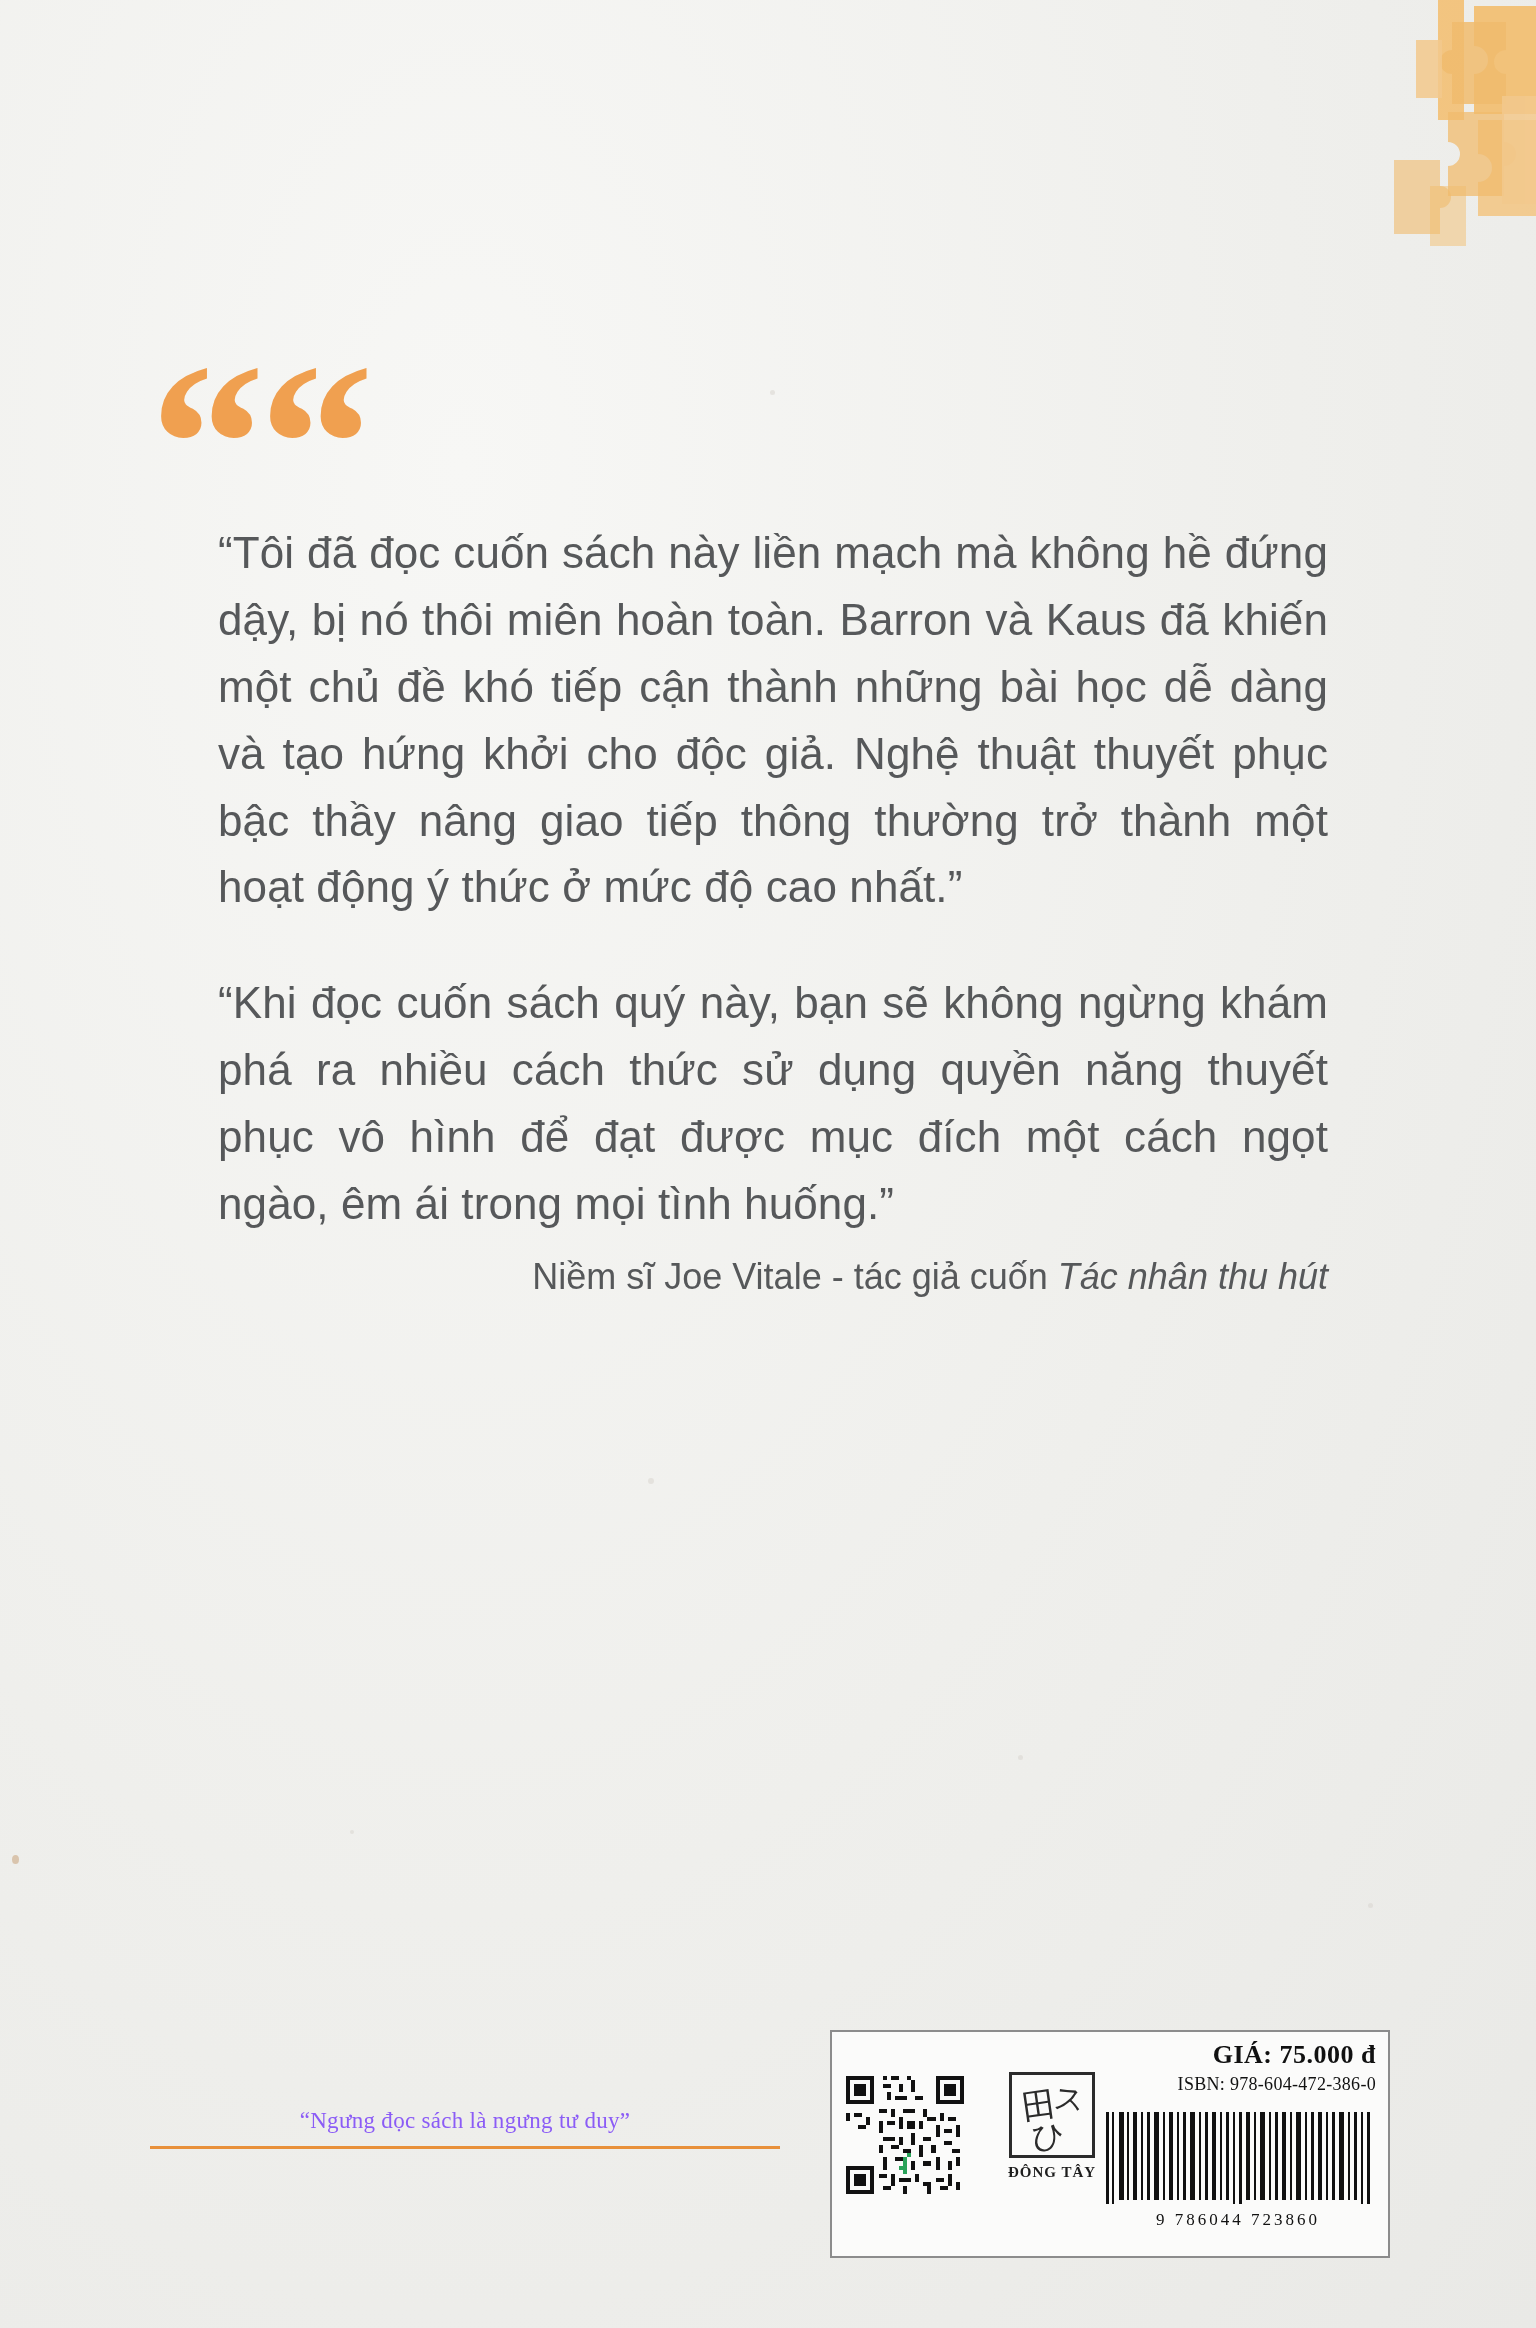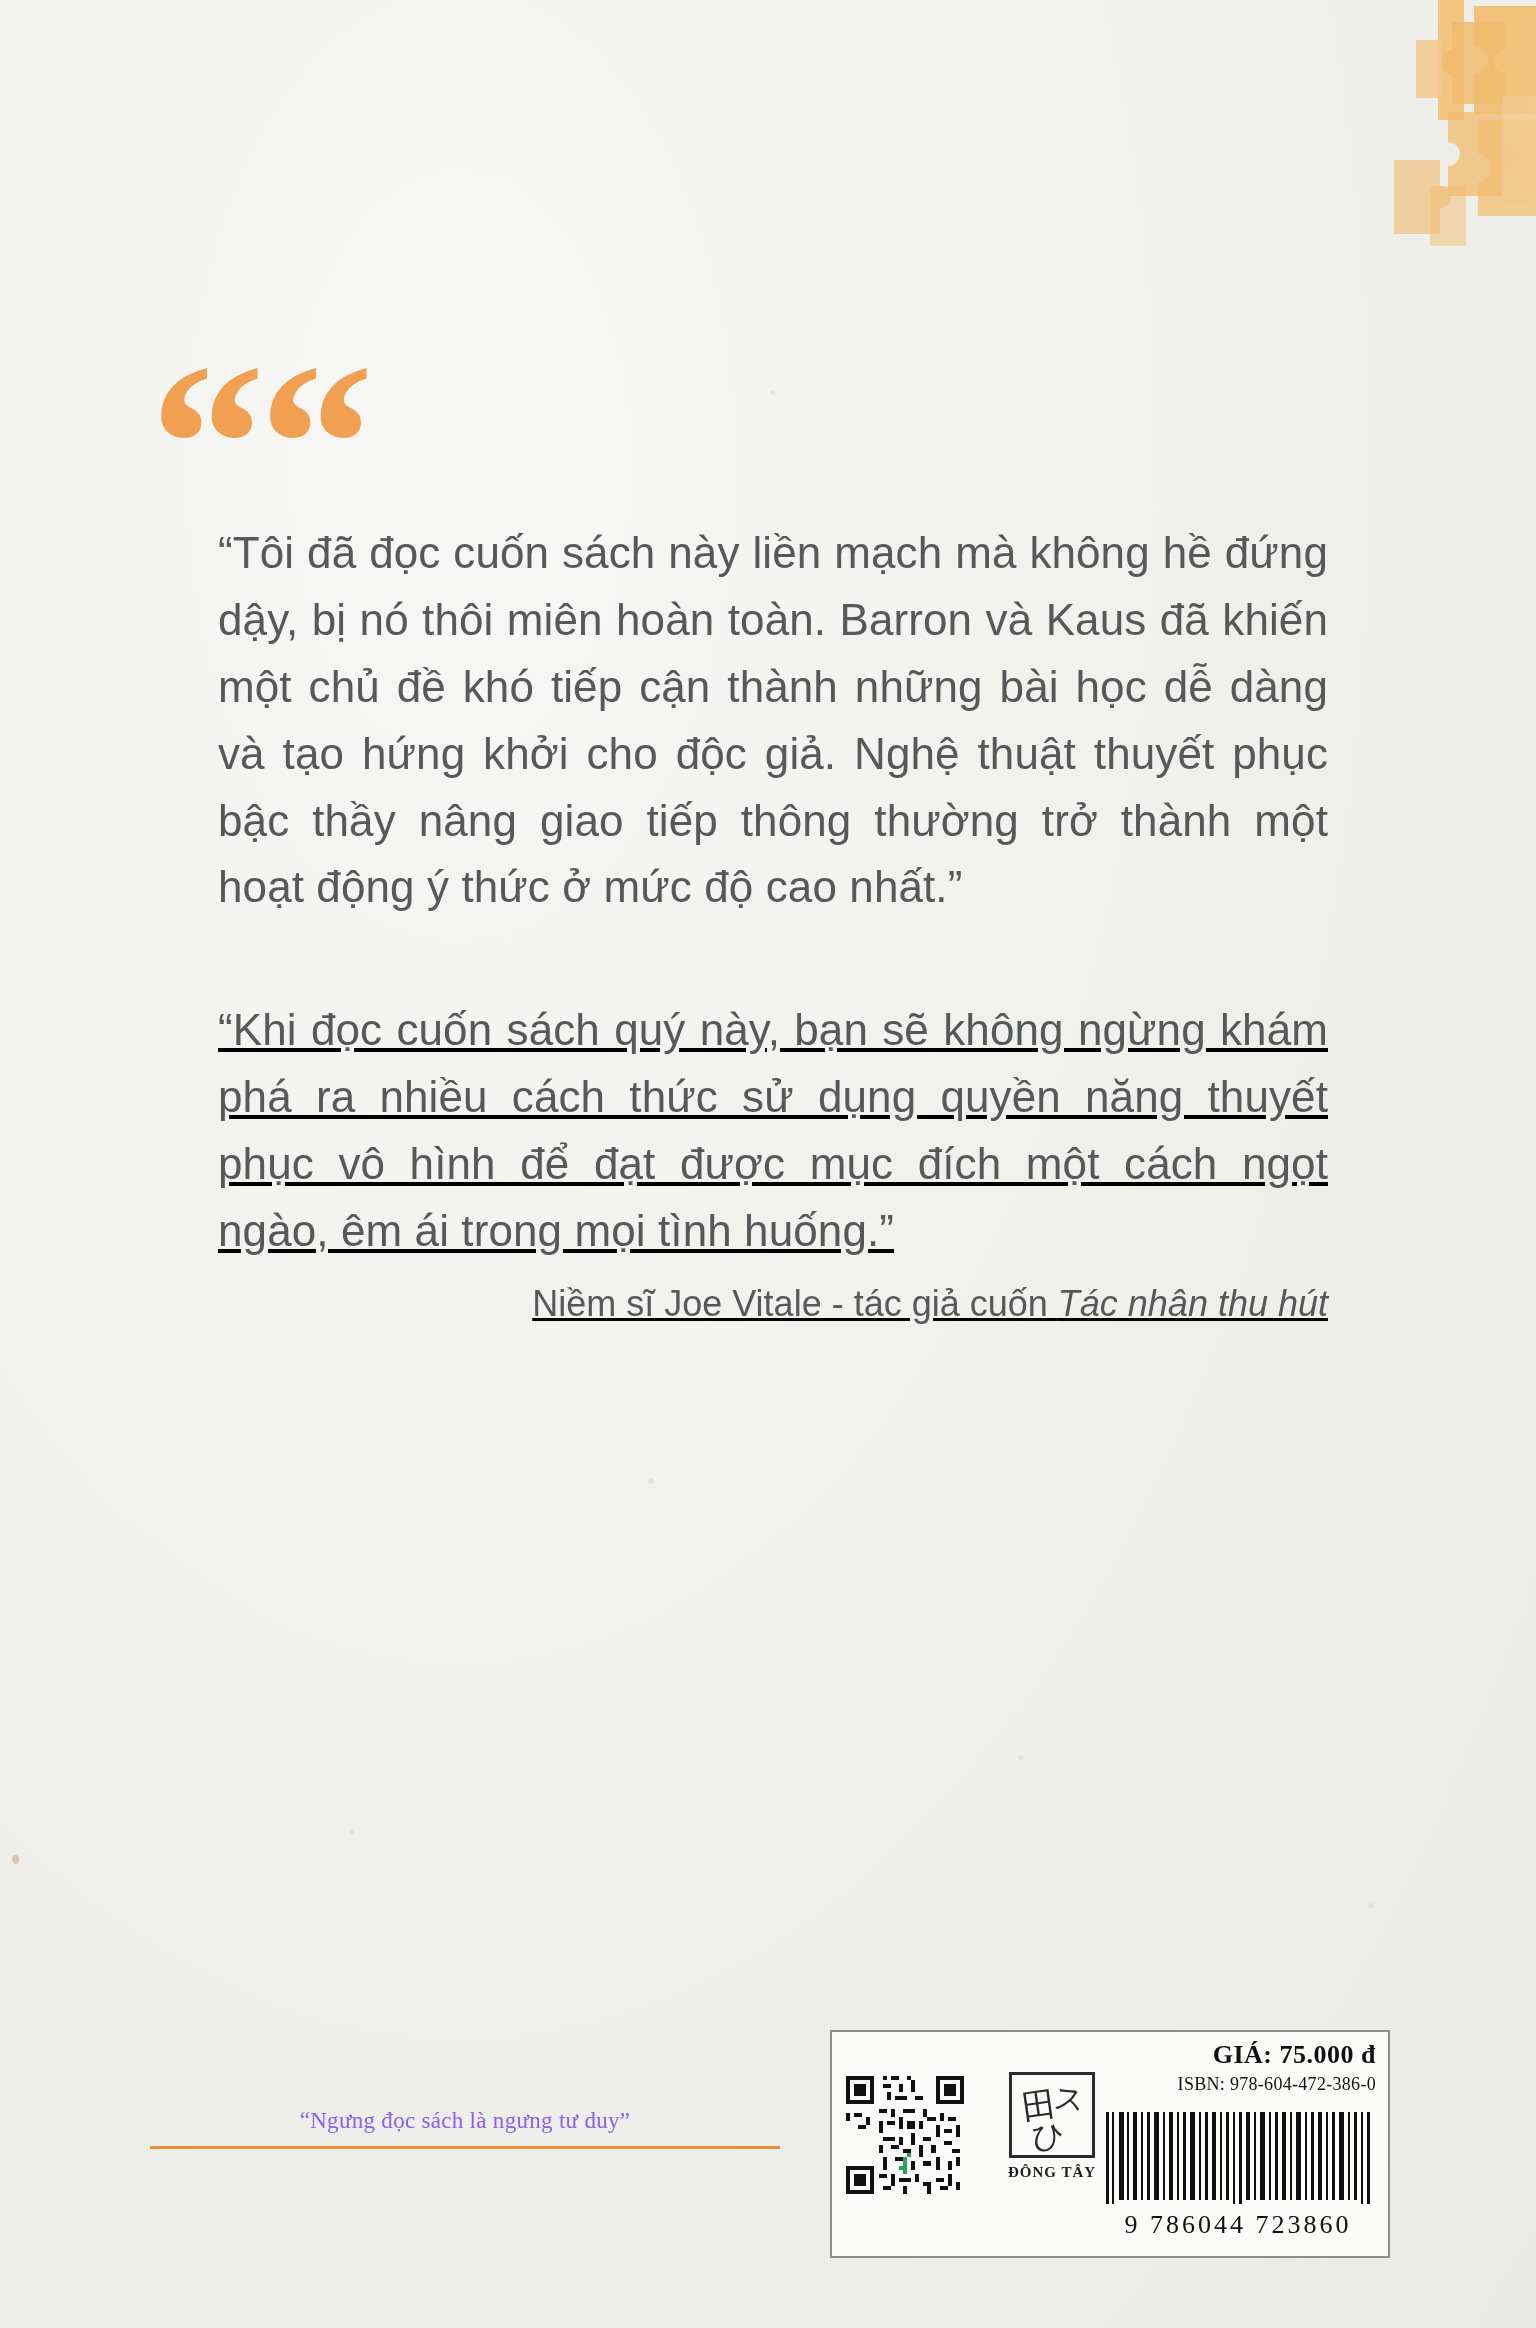--- a/index.html
+++ b/index.html
@@ -71,22 +71,21 @@
     font-size: 36px;
     color: #56585a;
     text-align: right;
     margin: 14px 0 0 0;
     line-height: 1.4;
   }
   .blurb-attr em {
     font-style: italic;
   }
   .blurb + .blurb {
-    margin-top: 76px;
-    text-decoration: underline;
+    margin-top: 49px;
   }
 
   
   .slogan-wrap {
     position: absolute;
     left: 150px;
     top: 2108px;
     width: 630px;
   }
   .slogan {
@@ -179,21 +178,21 @@
     width: 272px;
     height: 96px;
   }
   .barcode-num {
     position: absolute;
     right: 14px;
     top: 178px;
     width: 272px;
     text-align: center;
     font-family: "Liberation Serif", serif;
-    font-size: 26px;
+    font-size: 17px;
     letter-spacing: 3px;
     color: #111;
   }
 </style>
 </head>
 <body>
 
 <div class="paper"></div>
 
 <div class="speck" style="left:770px;top:390px;width:5px;height:5px;"></div>

